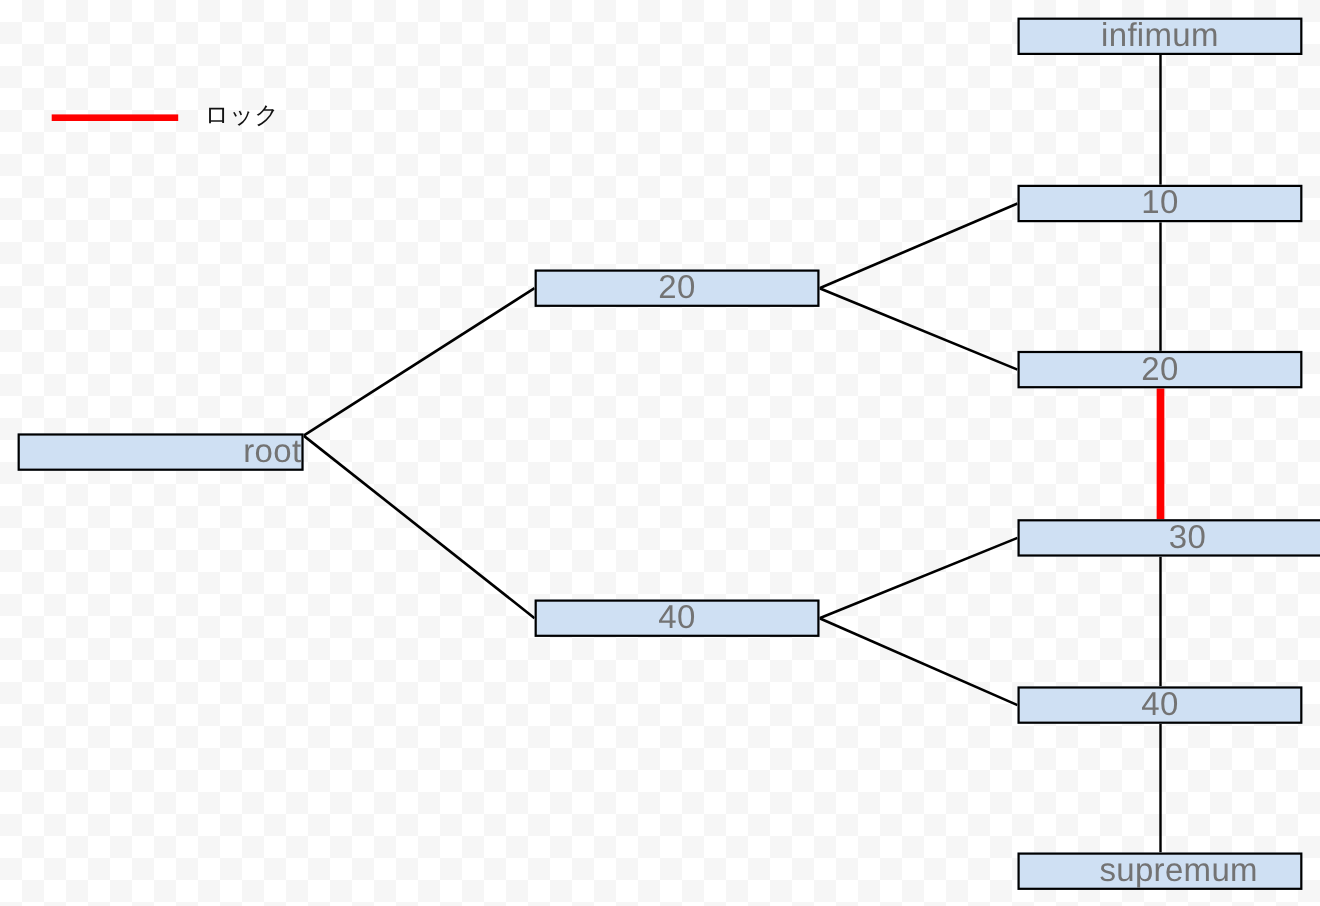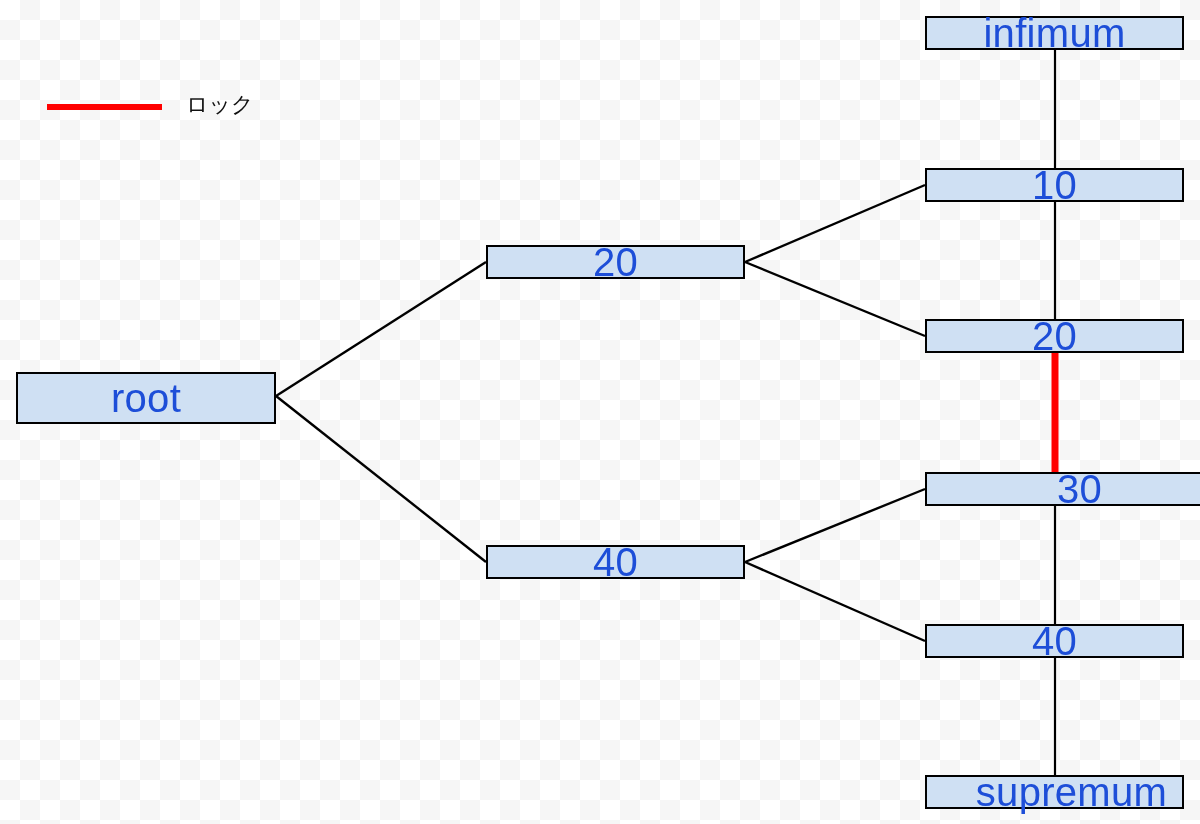--- a/index.html
+++ b/index.html
@@ -32,22 +32,22 @@
     pointer-events: none;
   }
   .node {
     position: absolute;
     box-sizing: border-box;
     background: #cfe0f3;
     border: 2px solid #000000;
     display: flex;
     align-items: center;
     justify-content: center;
-    color: #1d4ed8;
-    font-size: 40px;
+    color: #737373;
+    font-size: 30px;
     line-height: 1;
     letter-spacing: 0.3px;
     white-space: nowrap;
   }
   .legend-line {
     position: absolute;
     background: #ff0000;
   }
   .legend-label {
     position: absolute;
@@ -72,21 +72,21 @@
       <line x1="1055" y1="50" x2="1055" y2="168" stroke="#000000" stroke-width="2.2"></line>
       <line x1="1055" y1="202" x2="1055" y2="319" stroke="#000000" stroke-width="2.2"></line>
       <line x1="1055" y1="353" x2="1055" y2="472" stroke="#ff0000" stroke-width="7"></line>
       <line x1="1055" y1="506" x2="1055" y2="624" stroke="#000000" stroke-width="2.2"></line>
       <line x1="1055" y1="658" x2="1055" y2="775" stroke="#000000" stroke-width="2.2"></line>
     </svg>
 
   <div class="legend-line" style="left:47px; top:104px; width:115px; height:6px;"></div>
   <div class="legend-label" style="left:186px; top:94px;">ロック</div>
 
-  <div class="node" style="left:16px; top:372px; width:260px; height:52px;">
+  <div class="node" style="left:16px; top:394px; width:260px; height:34px;justify-content:flex-end;">
     <span>root</span>
   </div>
 
   <div class="node" style="left:486px; top:245px; width:259px; height:34px;">
     <span>20</span>
   </div>
 
   <div class="node" style="left:486px; top:545px; width:259px; height:34px;">
     <span>40</span>
   </div>

